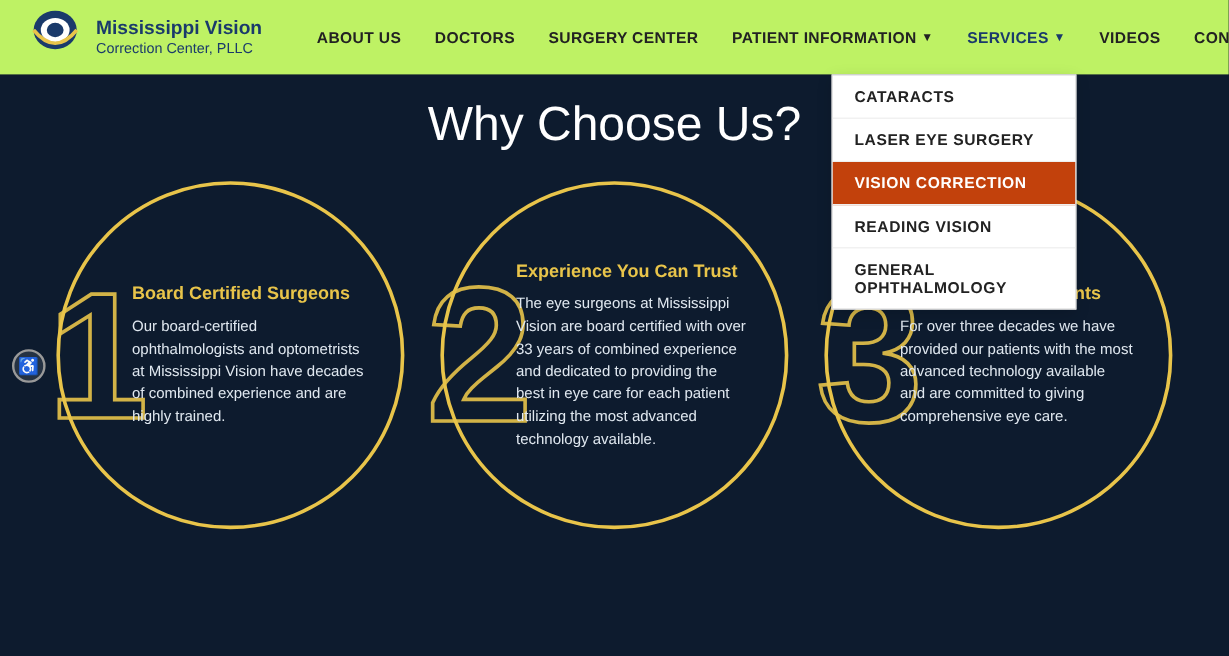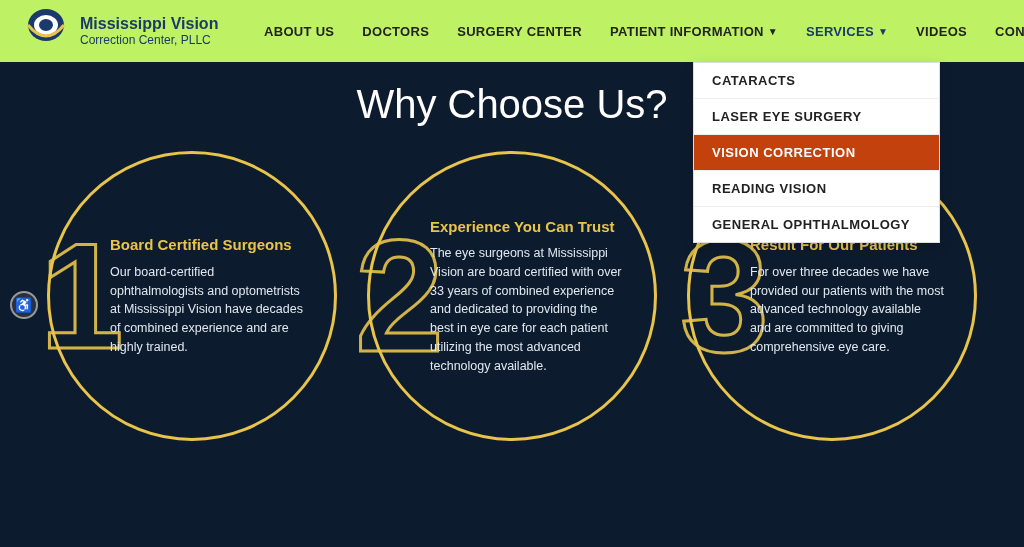--- a/index.html
+++ b/index.html
@@ -63,21 +63,21 @@
       font-size: 10px;
     }
 
     
     .dropdown-container {
       position: absolute;
       top: 62px;
       left: 693px;
       background: #fff;
       border: 1px solid #ddd;
-      width: 247px;
+      width: 204px;
       z-index: 200;
       box-shadow: 0 4px 12px rgba(0,0,0,0.15);
     }
     .dropdown-item {
       padding: 10px 18px;
       font-size: 13px;
       font-weight: 700;
       color: #222;
       text-transform: uppercase;
       cursor: pointer;

